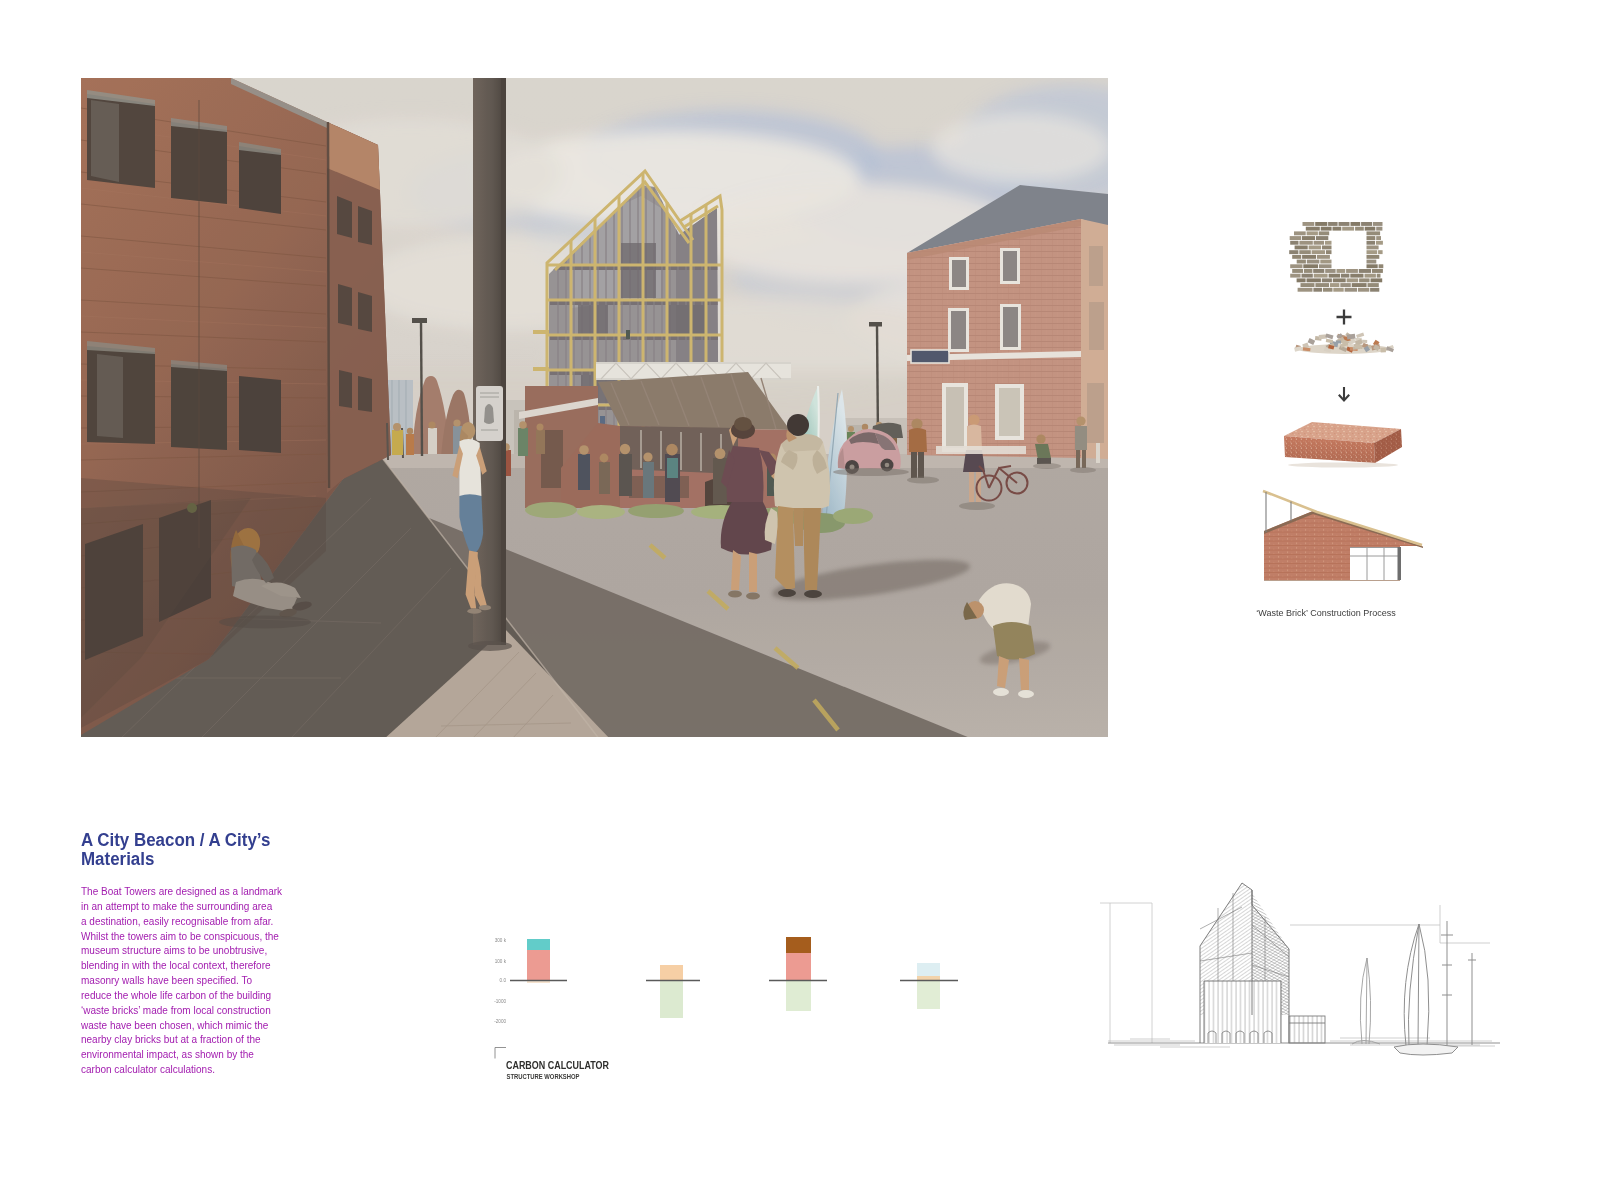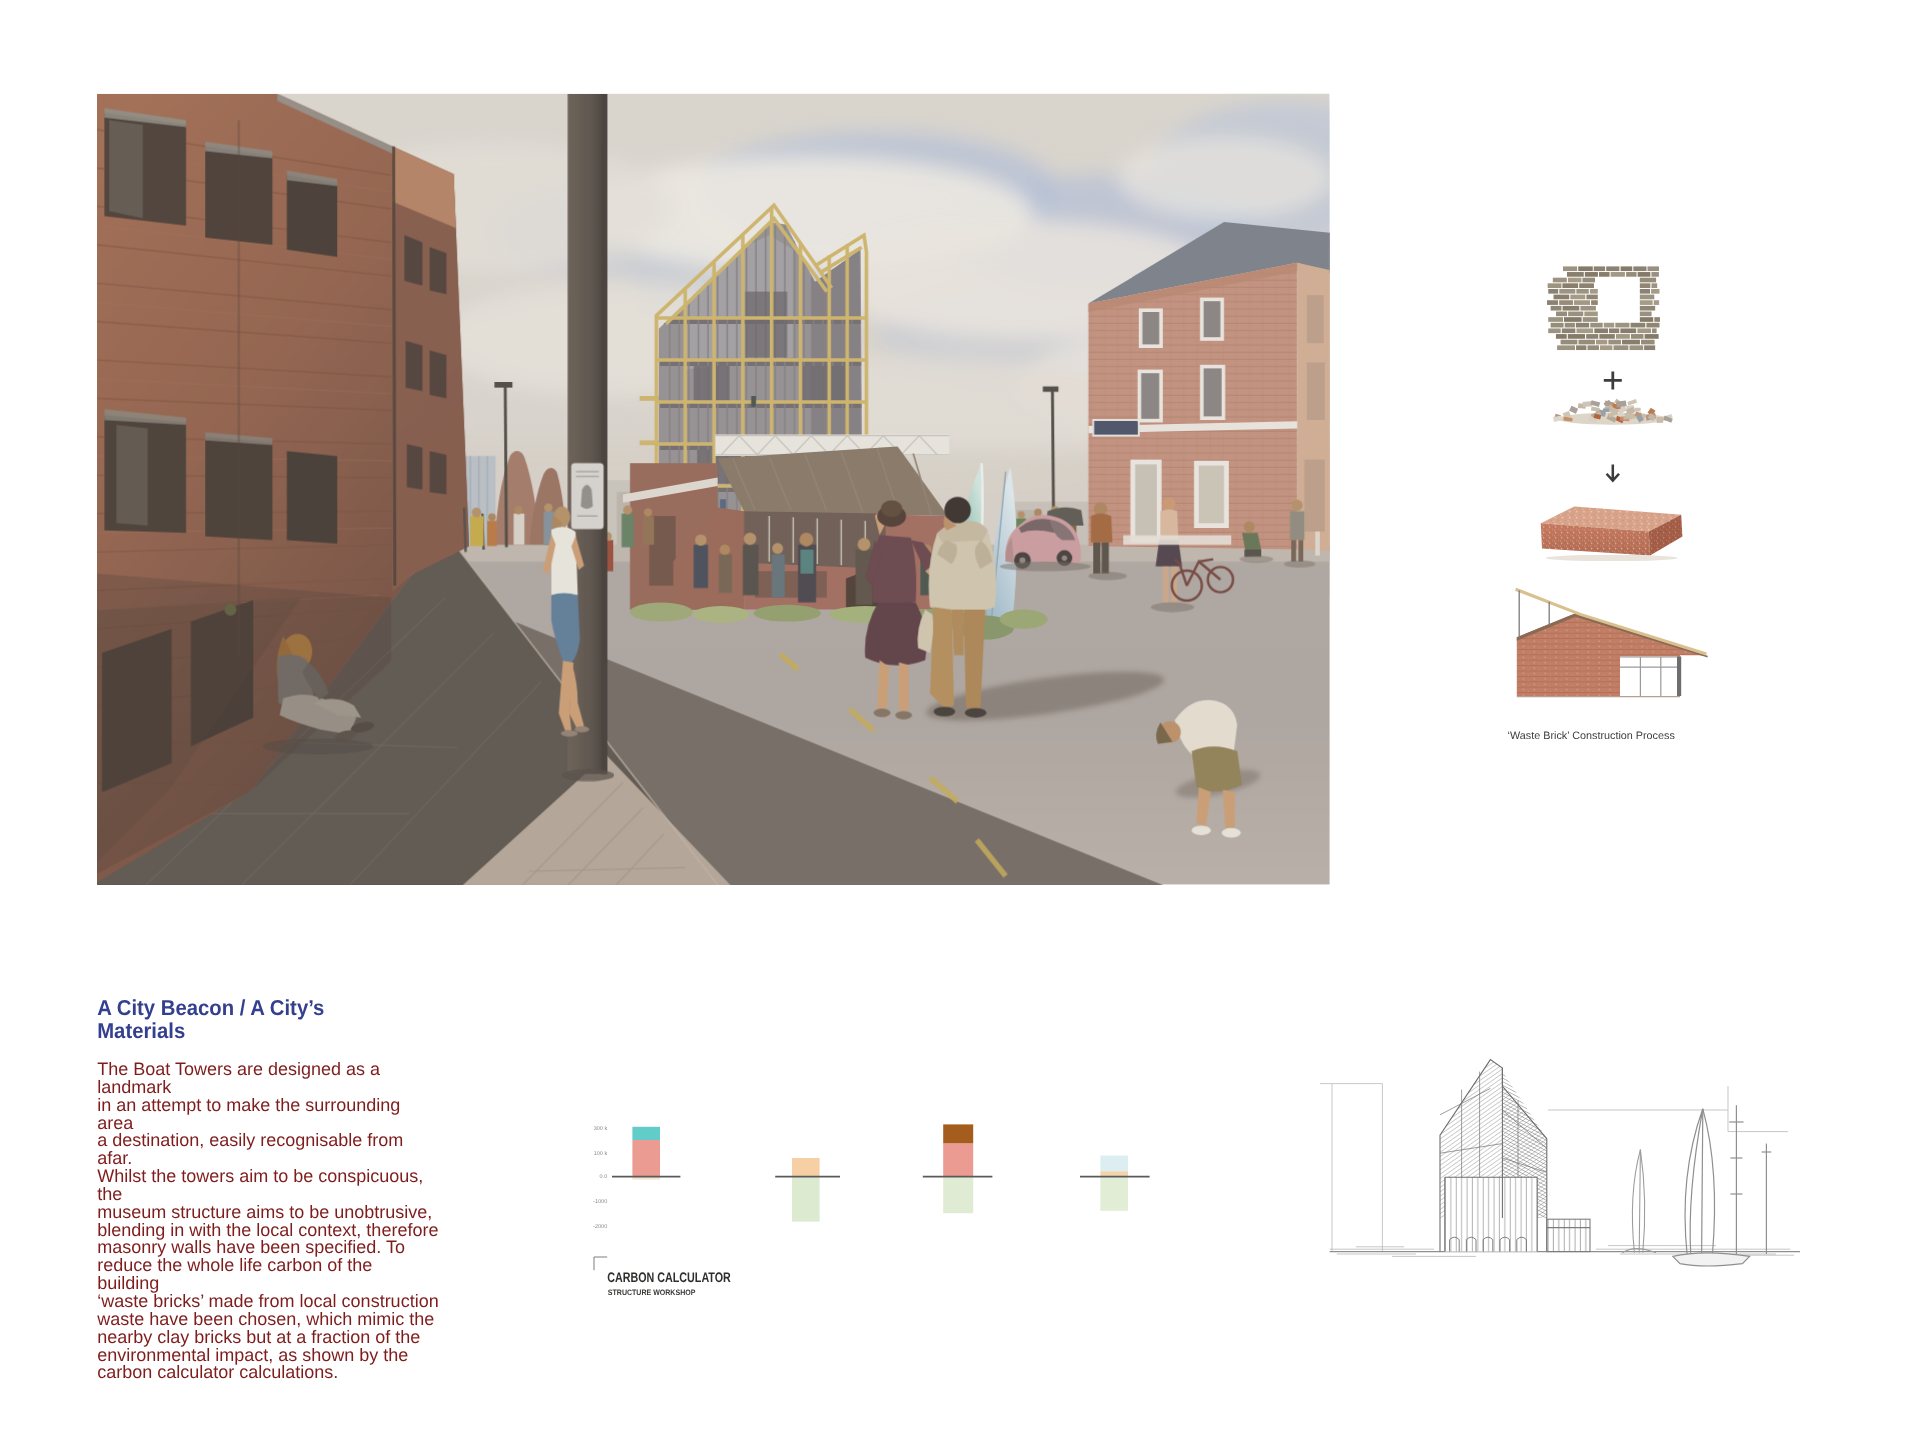--- a/index.html
+++ b/index.html
@@ -1,19 +1,19 @@
 <!DOCTYPE html>
 <html><head>
 <meta charset="utf-8">
 <style>
 html,body{margin:0;padding:0;width:1600px;height:1200px;background:#ffffff;overflow:hidden}
 body{position:relative;font-family:"Liberation Sans",sans-serif}
 .abs{position:absolute}
 #headBlk{left:81px;top:831px;width:320px;color:#333f8f;font-weight:bold;font-size:18px;line-height:19px;transform:scaleX(0.94);transform-origin:left top}
-#paraBlk{left:81px;top:885px;width:285px;color:#7f1d1d;font-size:15px;line-height:14.85px}
+#paraBlk{left:81px;top:885px;width:285px;color:#a21caf;font-size:10px;line-height:14.85px}
 </style>
 </head>
 <body>
 <div class="abs" id="headBlk">A City Beacon / A City’s<br>Materials</div>
 <div class="abs" id="paraBlk">The Boat Towers are designed as a landmark<br>
 in an attempt to make the surrounding area<br>
 a destination, easily recognisable from afar.<br>
 Whilst the towers aim to be conspicuous, the<br>
 museum structure aims to be unobtrusive,<br>
 blending in with the local context, therefore<br>

